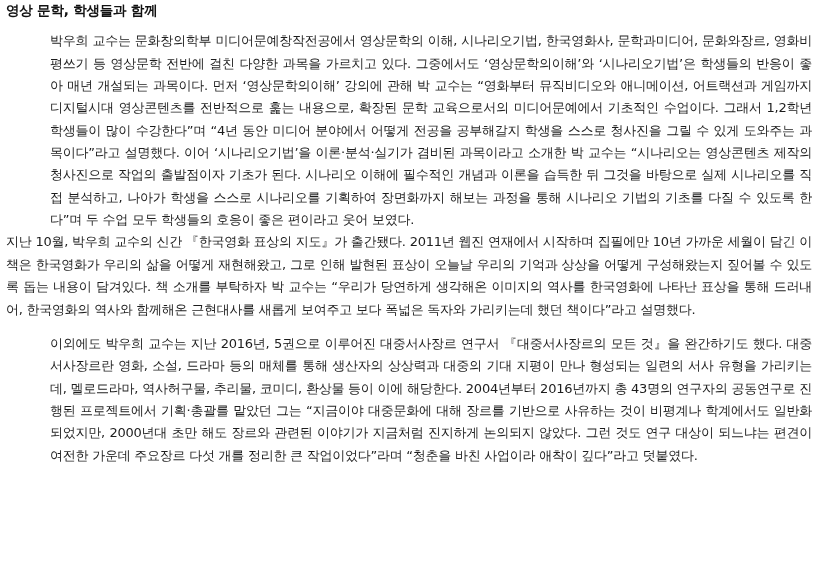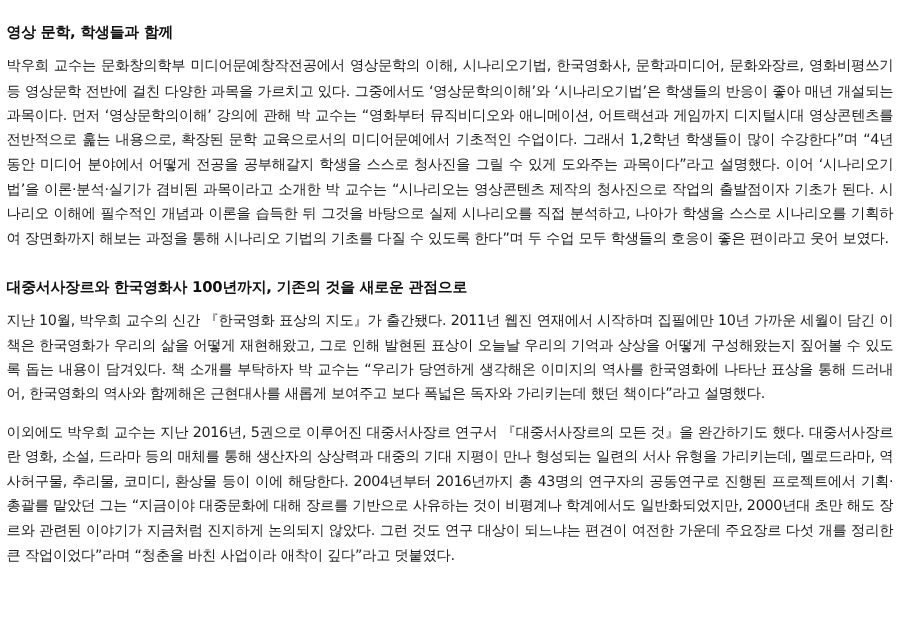--- a/index.html
+++ b/index.html
@@ -10,21 +10,21 @@
   body {
     width: 818px;
     height: 583px;
     font-family: "DejaVu Sans", "Liberation Sans", sans-serif;
     color: #1a1a1a;
     overflow: hidden;
   }
   .page {
     width: 818px;
     box-sizing: border-box;
-    padding: 20px 6px 0 6px;
+    padding: 0 6px 0 6px;
   }
   .section {
     margin-bottom: 0;
   }
   .section-heading {
     font-size: 13.5px;
     font-weight: bold;
     color: #111111;
     line-height: 1.5;
     margin: 0 0 10px 0;
@@ -38,31 +38,31 @@
     line-height: 1.72;
     margin: 0 0 12px 0;
     color: #1c1c1c;
     text-align: justify;
     text-justify: inter-character;
     letter-spacing: -0.25px;
     word-break: break-all;
   }
   p.para:last-child {
     margin-bottom: 0;
+    margin-left: 44px;
   }
 </style>
 </head>
 <body>
 
 <div class="page">
 
   <div class="section">
     <h2 class="section-heading">영상 문학, 학생들과 함께</h2>
     <p class="para">박우희 교수는 문화창의학부 미디어문예창작전공에서 영상문학의 이해, 시나리오기법, 한국영화사, 문학과미디어, 문화와장르, 영화비평쓰기 등 영상문학 전반에 걸친 다양한 과목을 가르치고 있다. 그중에서도 ‘영상문학의이해’와 ‘시나리오기법’은 학생들의 반응이 좋아 매년 개설되는 과목이다. 먼저 ‘영상문학의이해’ 강의에 관해 박 교수는 “영화부터 뮤직비디오와 애니메이션, 어트랙션과 게임까지 디지털시대 영상콘텐츠를 전반적으로 훑는 내용으로, 확장된 문학 교육으로서의 미디어문예에서 기초적인 수업이다. 그래서 1,2학년 학생들이 많이 수강한다”며 “4년 동안 미디어 분야에서 어떻게 전공을 공부해갈지 학생을 스스로 청사진을 그릴 수 있게 도와주는 과목이다”라고 설명했다. 이어 ‘시나리오기법’을 이론·분석·실기가 겸비된 과목이라고 소개한 박 교수는 “시나리오는 영상콘텐츠 제작의 청사진으로 작업의 출발점이자 기초가 된다. 시나리오 이해에 필수적인 개념과 이론을 습득한 뒤 그것을 바탕으로 실제 시나리오를 직접 분석하고, 나아가 학생을 스스로 시나리오를 기획하여 장면화까지 해보는 과정을 통해 시나리오 기법의 기초를 다질 수 있도록 한다”며 두 수업 모두 학생들의 호응이 좋은 편이라고 웃어 보였다.</p>
   </div>
 
   <div class="section">
-    <h2 class="section-heading second">대중서사장르와 한국영화사 100년까지, 기존의 것을 새로운 관점으로</h2>
     <p class="para">지난 10월, 박우희 교수의 신간 『한국영화 표상의 지도』가 출간됐다. 2011년 웹진 연재에서 시작하며 집필에만 10년 가까운 세월이 담긴 이 책은 한국영화가 우리의 삶을 어떻게 재현해왔고, 그로 인해 발현된 표상이 오늘날 우리의 기억과 상상을 어떻게 구성해왔는지 짚어볼 수 있도록 돕는 내용이 담겨있다. 책 소개를 부탁하자 박 교수는 “우리가 당연하게 생각해온 이미지의 역사를 한국영화에 나타난 표상을 통해 드러내어, 한국영화의 역사와 함께해온 근현대사를 새롭게 보여주고 보다 폭넓은 독자와 가리키는데 했던 책이다”라고 설명했다.</p>
     <p class="para">이외에도 박우희 교수는 지난 2016년, 5권으로 이루어진 대중서사장르 연구서 『대중서사장르의 모든 것』을 완간하기도 했다. 대중서사장르란 영화, 소설, 드라마 등의 매체를 통해 생산자의 상상력과 대중의 기대 지평이 만나 형성되는 일련의 서사 유형을 가리키는데, 멜로드라마, 역사허구물, 추리물, 코미디, 환상물 등이 이에 해당한다. 2004년부터 2016년까지 총 43명의 연구자의 공동연구로 진행된 프로젝트에서 기획·총괄를 맡았던 그는 “지금이야 대중문화에 대해 장르를 기반으로 사유하는 것이 비평계나 학계에서도 일반화되었지만, 2000년대 초만 해도 장르와 관련된 이야기가 지금처럼 진지하게 논의되지 않았다. 그런 것도 연구 대상이 되느냐는 편견이 여전한 가운데 주요장르 다섯 개를 정리한 큰 작업이었다”라며 “청춘을 바친 사업이라 애착이 깊다”라고 덧붙였다.</p>
   </div>
 
 </div>
 
 </body></html>

